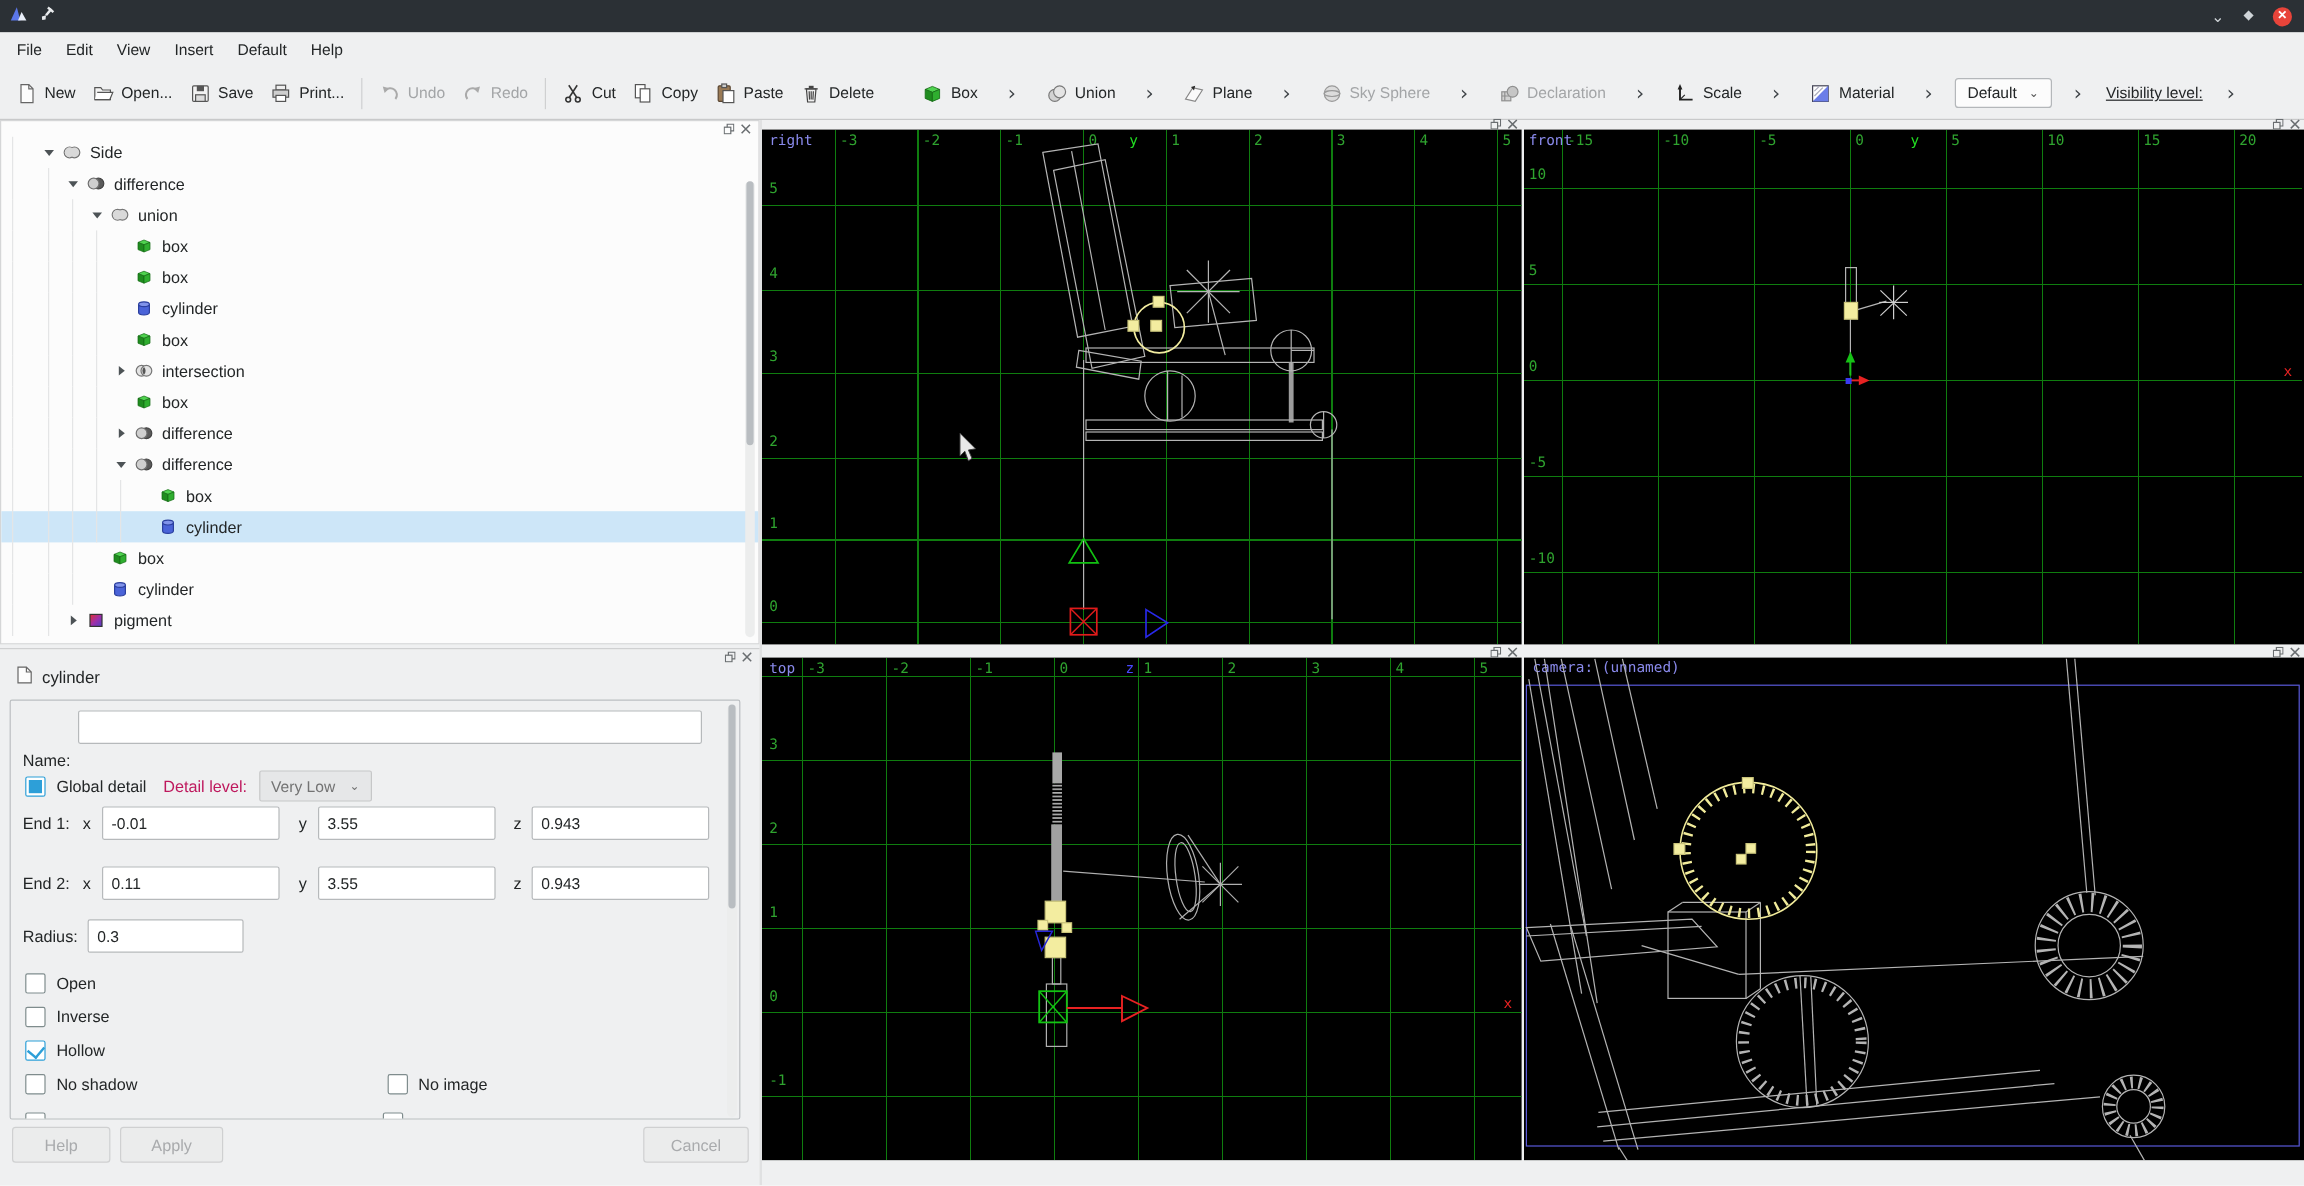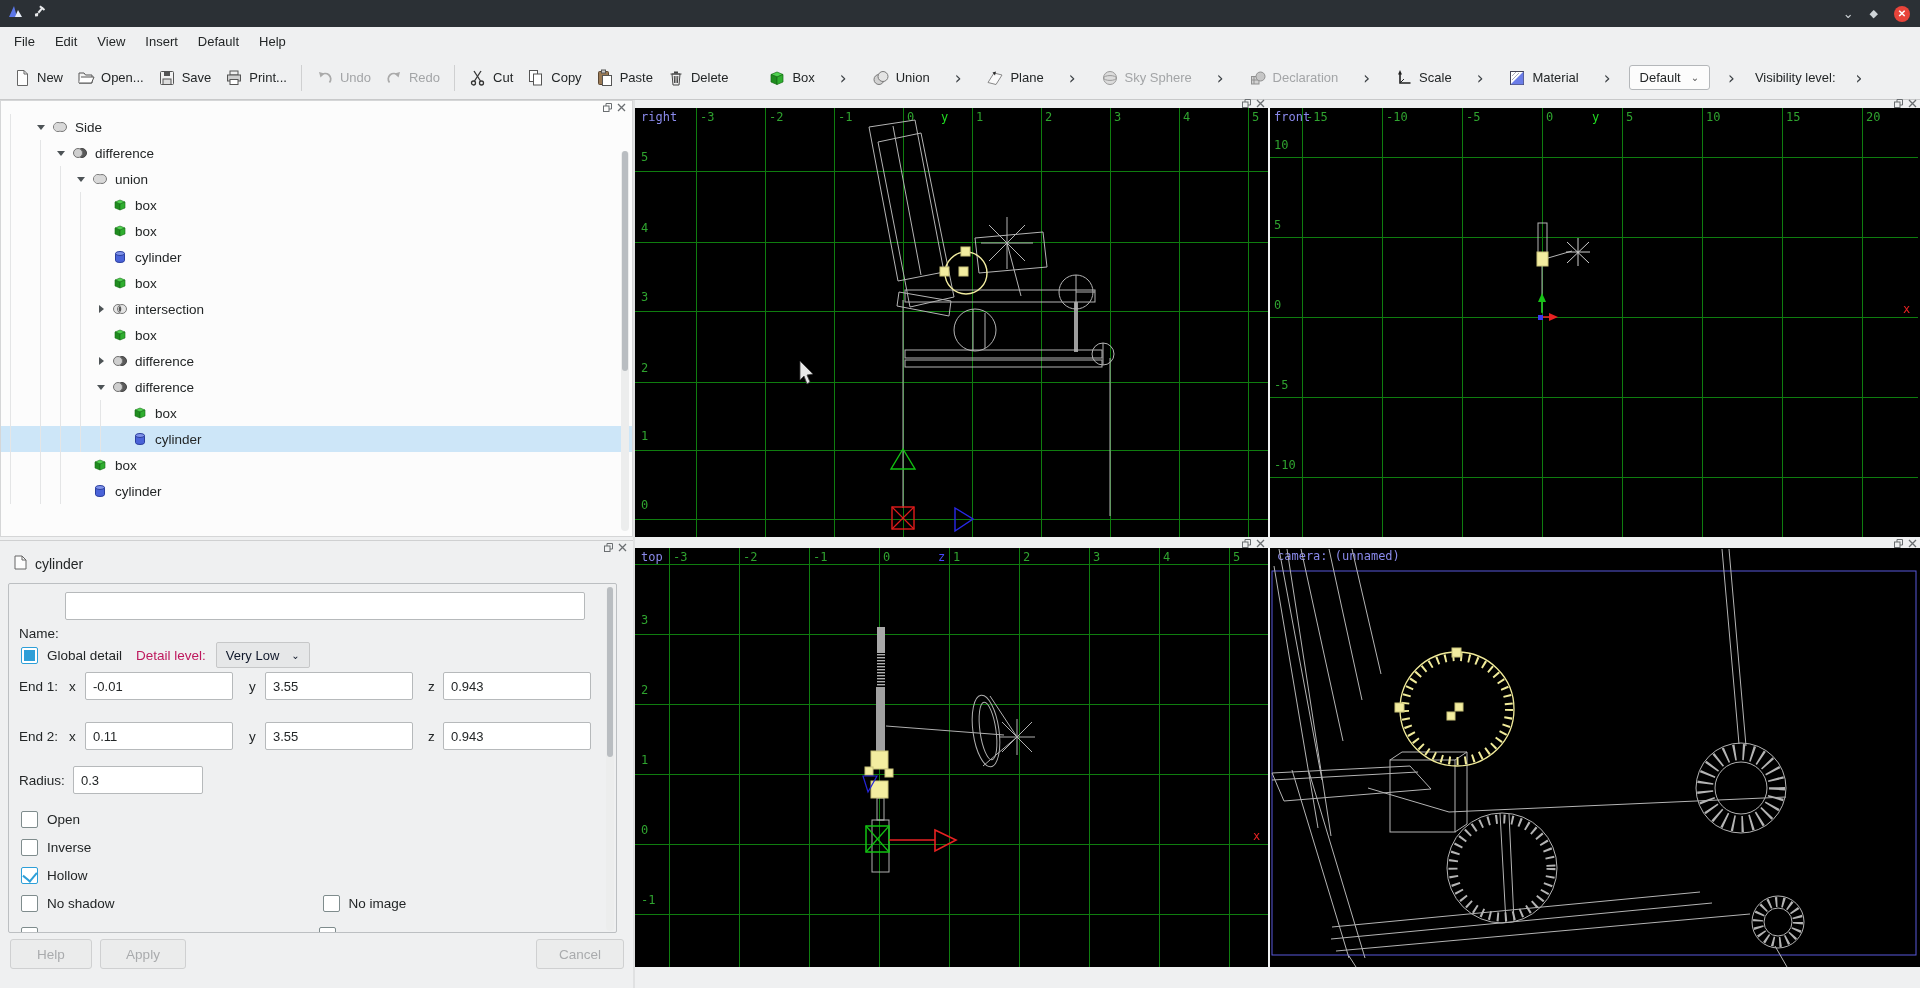--- a/index.html
+++ b/index.html
@@ -21,21 +21,21 @@
 
   
   .toolbar { position:absolute; left:0; top:56px; width:1920px; height:44px; background:#eff0f1; border-bottom:1px solid #c8c9ca; display:flex; align-items:center; padding:0 6px; }
   .tb-btn { display:flex; align-items:center; gap:6px; padding:5px 7px; border-radius:3px; white-space:nowrap; }
   .tb-btn.disabled { color:#a3a5a7; }
   .tb-btn svg { flex:0 0 auto; }
   .tb-sep { width:1px; height:26px; background:#cfd0d1; margin:0 7px; }
   .tb-chev { color:#3e4347; font-size:17px; margin:0 18px; font-family:"DejaVu Sans", sans-serif; }
   .tb-combo { display:flex; align-items:center; gap:10px; background:#fcfcfc; border:1px solid #b4b7ba; border-radius:3px; padding:4px 10px; }
   .tb-combo .arr { font-size:10px; color:#555; }
-  .tb-label { white-space:nowrap; padding:0 2px; }
+  .tb-label { white-space:nowrap; padding:0 2px;text-decoration:underline; }
 
   
   .main { position:absolute; left:0; top:100px; width:1920px; height:888px; display:flex; }
   .leftcol { width:633px; height:888px; position:relative; background:#eff0f1; }
   .vsplit { position:absolute; left:633px; top:0; width:2px; height:888px; background:#e0e1e2; }
   .vps { position:absolute; left:635px; top:0; width:1285px; height:888px; background:#eff0f1; }
 
   
   .dock-mini { position:absolute; top:2px; right:6px; display:flex; gap:5px; z-index:5; }
   .dock-mini svg { display:block; }
@@ -56,21 +56,21 @@
   .scrollbar-v .thumb { position:absolute; left:1px; width:6px; border-radius:3px; background:#b9bdc1; }
 
   
   .props-dock { position:absolute; left:0; top:440px; width:633px; height:448px; background:#eff0f1; border-top:1px solid #cfd0d1; }
   .props-header { position:absolute; left:14px; top:14px; display:flex; align-items:center; gap:8px; font-size:14px; }
   .props-frame { position:absolute; left:8px; top:42px; width:609px; height:350px; border:1px solid #bcbfc2; border-radius:2px; overflow:hidden; background:#eff0f1; }
   .prow { position:absolute; display:flex; align-items:center; }
   .plabel { font-size:13.5px; }
   .plabel.dis { color:#be185d; }
   .pinput { background:#fff; border:1px solid #b6b9bb; border-radius:2px; height:28px; font-size:13px; padding:0 7px; font-family:"Liberation Sans", sans-serif; color:#232627; }
-  .combo-dis { background:#e6e7e8; border:1px solid #c6c7c8; border-radius:2px; height:26px; display:flex; align-items:center; gap:12px; padding:0 9px; color:#0f172a; }
+  .combo-dis { background:#e6e7e8; border:1px solid #c6c7c8; border-radius:2px; height:26px; display:flex; align-items:center; gap:12px; padding:0 9px; color:#737373; }
   .combo-dis .arr { font-size:10px; }
   .cb { width:17px; height:17px; border:1px solid #7f8c8d; border-radius:2px; background:#fff; position:relative; flex:0 0 auto; }
   .cb.fill { border-color:#2d9fd8; }
   .cb.fill::after { content:""; position:absolute; left:2px; top:2px; right:2px; bottom:2px; background:#2d9fd8; }
   .cb.check { border-color:#2d9fd8; }
   .cb.check::after { content:""; position:absolute; left:3px; top:1px; width:8px; height:10px; border-right:2.5px solid #2d9fd8; border-bottom:2.5px solid #2d9fd8; transform:rotate(40deg); }
   .cb-row-label { margin-left:9px; font-size:13.5px; }
   .pbtn { position:absolute; height:30px; background:#ebecec; border:1px solid #cfd0d1; border-radius:3px; color:#a9abad; font-size:13.5px; display:flex; align-items:center; justify-content:center; }
 
   
@@ -509,20 +509,40 @@
               <span class="tg"></span>
               <span class="tg"></span>
               <span class="arrslot"></span>
               <span class="ticon">
                 <svg width="16" height="16" viewBox="0 0 16 16">
                   <path d="M3.5 4.5 V11.5 A4.5 2 0 0 0 12.5 11.5 V4.5" fill="#4a63d8" stroke="#2b3f9e"></path>
                   <ellipse cx="8" cy="4.5" rx="4.5" ry="2" fill="#8093ea" stroke="#2b3f9e"></ellipse>
                 </svg>
               </span>
               <span class="tlabel">cylinder</span>
+            </div>
+            <div class="trow">
+              <span class="tg" style="width:30px;"></span>
+              <span class="tg"></span>
+              <span class="arrslot">
+                <span class="arr-right"></span>
+              </span>
+              <span class="ticon">
+                <svg width="16" height="16" viewBox="0 0 16 16">
+                  <defs>
+                    <linearGradient id="pg" x1="0" y1="0" x2="1" y2="1">
+                      <stop offset="0" stop-color="#e23030"></stop>
+                      <stop offset="0.5" stop-color="#a030a8"></stop>
+                      <stop offset="1" stop-color="#5040c8"></stop>
+                    </linearGradient>
+                  </defs>
+                  <rect x="3" y="3" width="10" height="10" fill="url(#pg)" stroke="#333"></rect>
+                </svg>
+              </span>
+              <span class="tlabel">pigment</span>
             </div>
           </div>
         <div class="scrollbar-v" style="right:3px; top:50px; height:380px;">
           <div class="thumb" style="top:0; height:220px;"></div>
         </div>
       </div>
 
       <div class="props-dock">
         <div class="dock-mini">
           <span>

